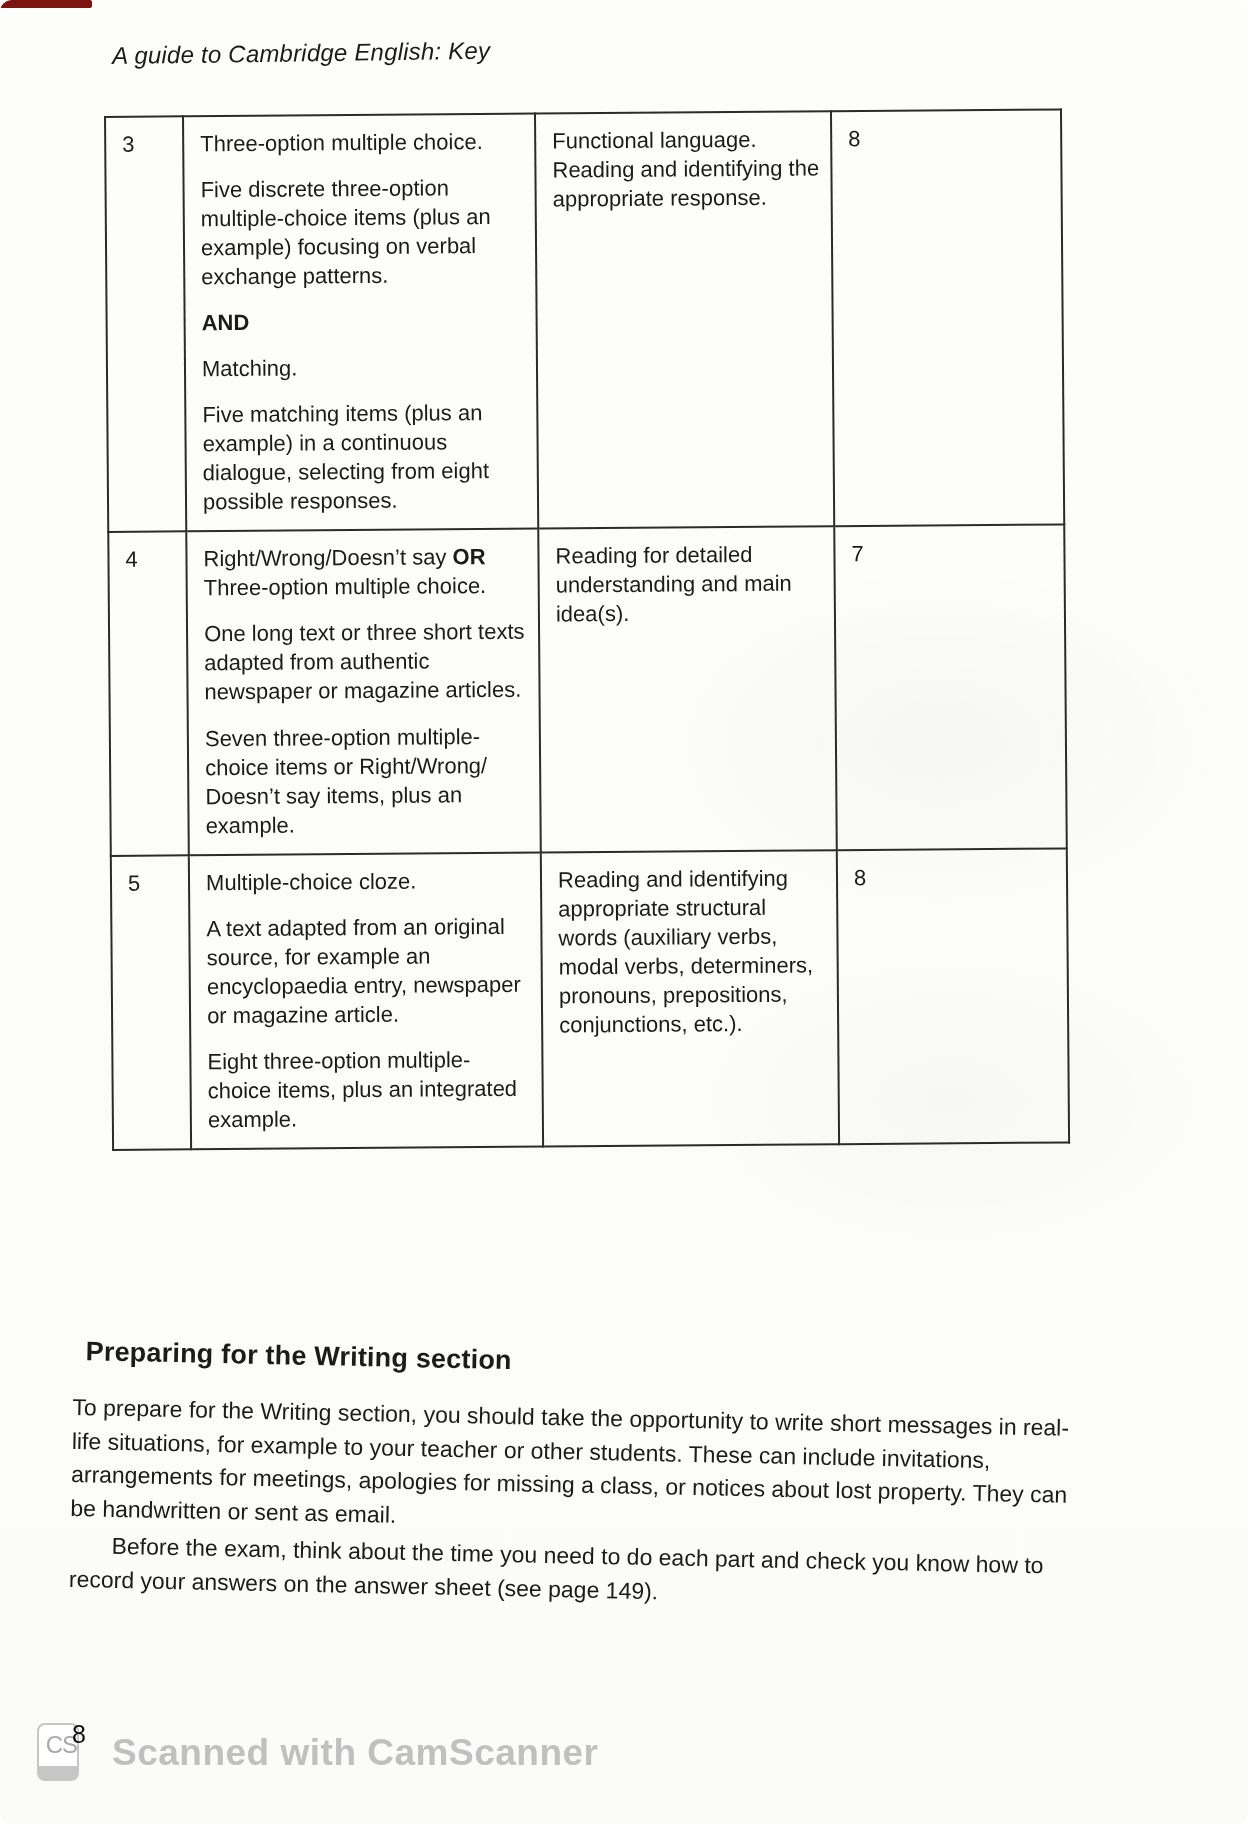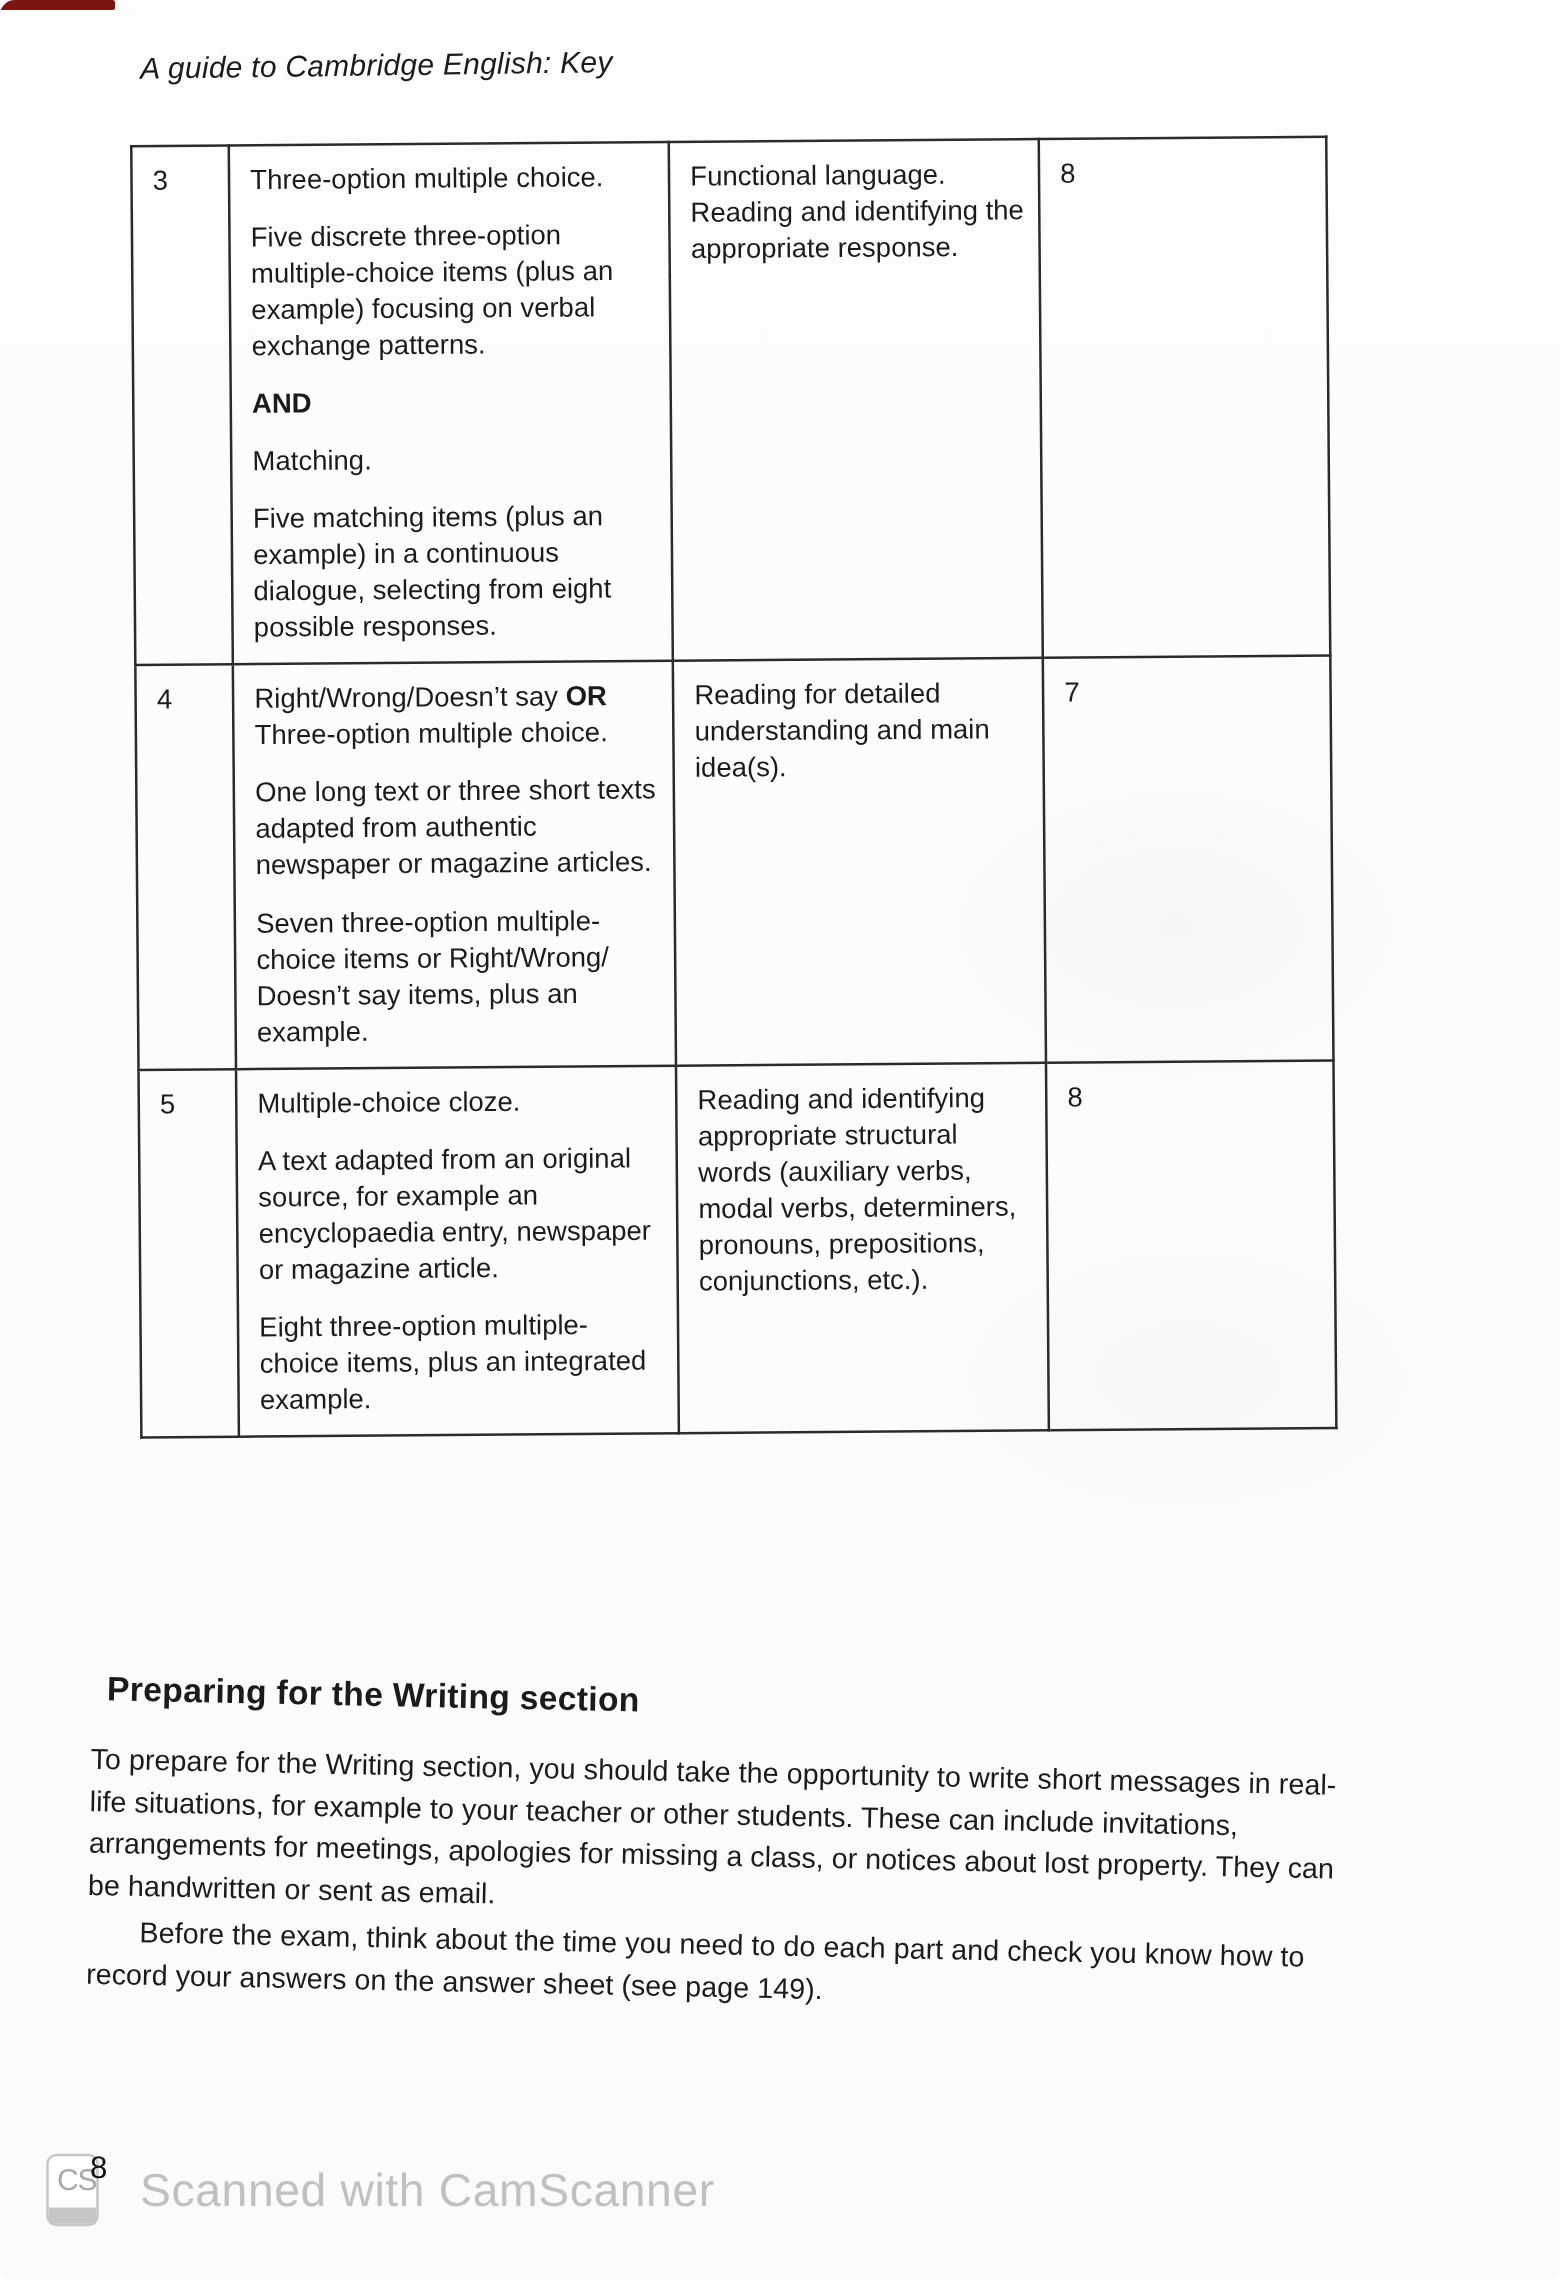--- a/index.html
+++ b/index.html
@@ -126,20 +126,21 @@
     color: #111111;
     z-index: 2;
   }
   .watermark-text {
     position: absolute;
     left: 112px; top: 14px;
     font-size: 37px;
     color: #c0c0c0;
     letter-spacing: 0.5px;
     white-space: nowrap;
+    font-weight: bold;
   }
 </style>
 </head>
 <body>
 
 <div class="page">
 
   <div class="red-sliver"></div>
 
   <div class="doc-header">A guide to Cambridge English: Key</div>

